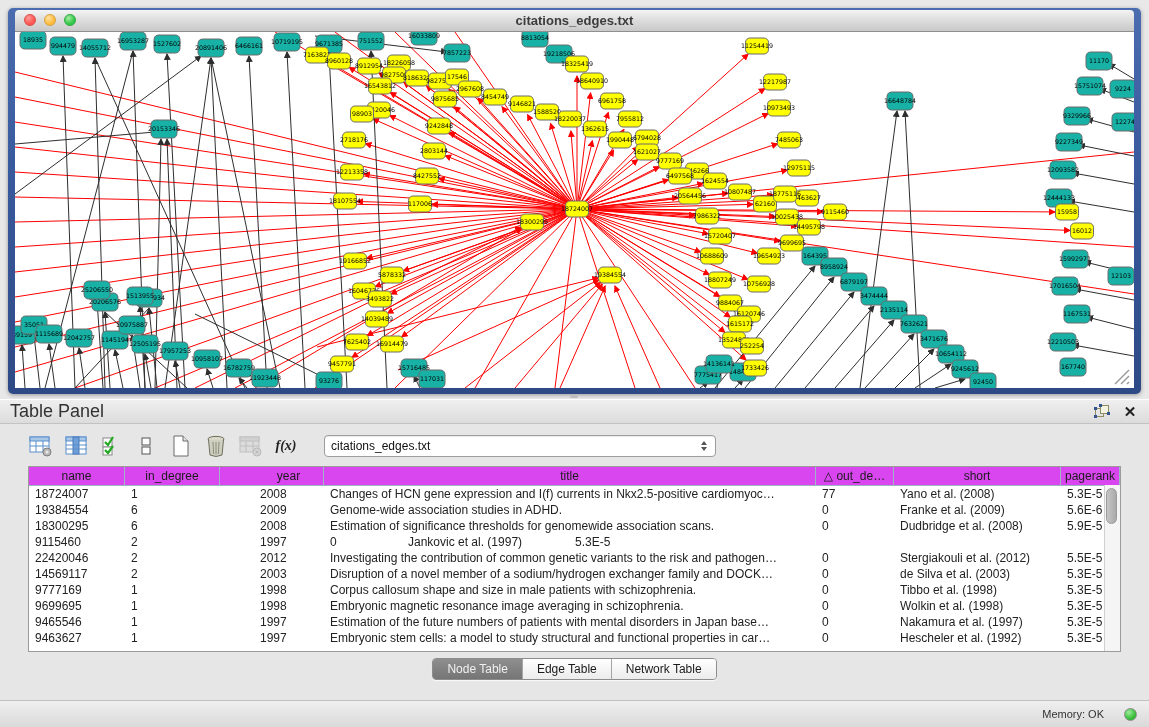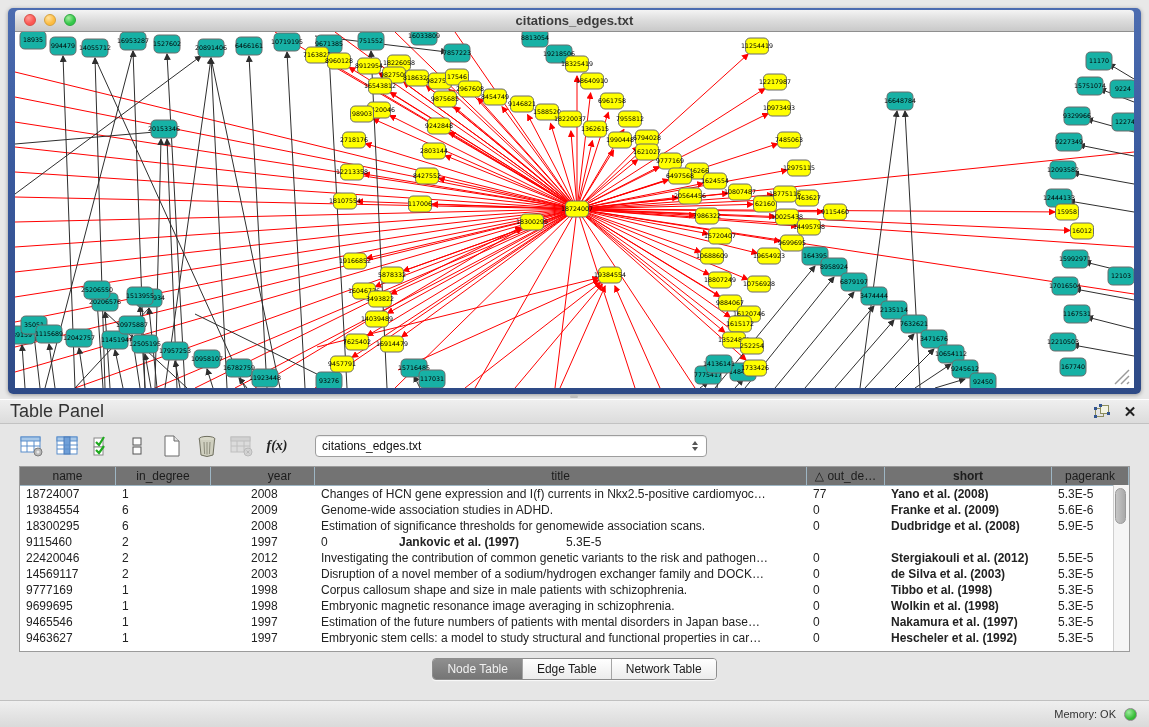--- a/index.html
+++ b/index.html
@@ -30,59 +30,59 @@
   
   .table-panel{position:absolute;left:0;top:399px;width:1149px;height:302px;background:#e6e6e6;}
   .panel-header{height:23px;background:linear-gradient(180deg,#efefef,#dcdcdc);
     border-top:1px solid #ffffff;border-bottom:1px solid #c2c2c2;
     display:flex;align-items:center;padding:0 10px;}
   .panel-title{font-size:18px;color:#333;}
   .panel-header .spacer{flex:1;}
   .hdr-icon{width:18px;height:16px;display:flex;align-items:center;justify-content:center;cursor:default;margin-left:10px;}
   .close-x{font-size:15px;font-weight:bold;color:#222;line-height:14px;}
 
-  .panel-body{padding:0 19px;}
+  .panel-body{padding:0 28px;}
   .toolbar{height:40px;display:flex;align-items:center;gap:9px;padding-top:2px;}
   .tb-icon{width:26px;height:24px;display:flex;align-items:center;justify-content:center;}
   .tb-icon.dis{opacity:.5;}
   .fx{font-family:"Liberation Serif",serif;font-style:italic;font-weight:bold;font-size:14px;color:#222;}
   .dropdown{margin-left:16px;width:392px;height:22px;background:#fff;border:1px solid #9d9d9d;
     border-radius:4px;display:flex;align-items:center;padding:0 6px;box-sizing:border-box;
     box-shadow:inset 0 1px 1px rgba(0,0,0,.08);}
   .dropdown .val{flex:1;font-size:12px;color:#111;}
   .dd-arrows{display:flex;flex-direction:column;gap:2px;align-items:center;width:10px;}
   .dd-arrows .up{width:0;height:0;border-left:3.5px solid transparent;border-right:3.5px solid transparent;border-bottom:4px solid #555;}
   .dd-arrows .down{width:0;height:0;border-left:3.5px solid transparent;border-right:3.5px solid transparent;border-top:4px solid #555;}
 
   .tablebox{position:relative;border:1px solid #9b9b9b;background:#fff;height:184px;overflow:hidden;}
-  .thead{display:flex;height:18px;background:#737373;border-bottom:1px solid #9eb6c4;}
+  .thead{display:flex;height:18px;background:#d946ef;border-bottom:1px solid #9eb6c4;}
   .th{font-size:12px;color:#1c1c1c;text-align:center;line-height:18px;
       border-right:1px solid #9eb6c4;box-sizing:border-box;overflow:hidden;white-space:nowrap;}
   .tbody{position:relative;}
   .trow{display:flex;height:16px;}
   .cell{font-size:12px;color:#222;line-height:16px;padding-left:6px;box-sizing:border-box;
         overflow:hidden;white-space:nowrap;}
-  .c0{width:96px;}.c1{width:95px;}.c2{width:70px;margin-left:34px;}.c3{width:492px;}.c4{width:78px;}.c5{width:167px;font-weight:bold;}.c6{flex:1;}
+  .c0{width:96px;}.c1{width:95px;}.c2{width:70px;margin-left:34px;}.c3{width:492px;}.c4{width:78px;}.c5{width:167px;}.c6{flex:1;}
   .vscroll{position:absolute;right:0;top:18px;bottom:0;width:15px;background:#f5f5f5;border-left:1px solid #cfcfcf;}
   .vthumb{position:absolute;left:1px;top:3px;width:11px;height:36px;border-radius:6px;
           background:linear-gradient(90deg,#c6c6c6,#a9a9a9);border:1px solid #9a9a9a;box-sizing:border-box;}
 
   .tabbar{height:34px;display:flex;align-items:center;justify-content:center;}
   .seg{display:flex;height:20px;border:1px solid #8d8d8d;border-radius:4px;overflow:hidden;
        box-shadow:0 1px 1px rgba(255,255,255,.8);}
   .seg button{border:none;margin:0;padding:0 14px;font-size:12px;font-family:"Liberation Sans",sans-serif;
        background:linear-gradient(180deg,#ffffff,#ececec);color:#1a1a1a;border-right:1px solid #a5a5a5;cursor:default;}
   .seg button:last-child{border-right:none;}
   .seg button.active{background:linear-gradient(180deg,#8f8f8f,#757575);color:#f0f0f0;}
 
   
   .statusbar{position:absolute;left:0;bottom:0;width:1149px;height:27px;
     background:linear-gradient(180deg,#efefef,#dadada);border-top:1px solid #c0c0c0;
     display:flex;align-items:center;justify-content:flex-end;padding-right:12px;box-sizing:border-box;}
-  .mem-label{font-size:11px;color:#333;margin-right:8px;}
+  .mem-label{font-size:11px;color:#333;margin-right:20px;}
   .mem-dot{width:13px;height:13px;border-radius:50%;border:1px solid #8a8a8a;
     background:radial-gradient(circle at 35% 30%,#9cec9c,#33bb33 65%);box-sizing:border-box;}
 </style>
 </head>
 <body>
 
 <div class="app">
 
   <div class="net-window">
     <div class="titlebar">

